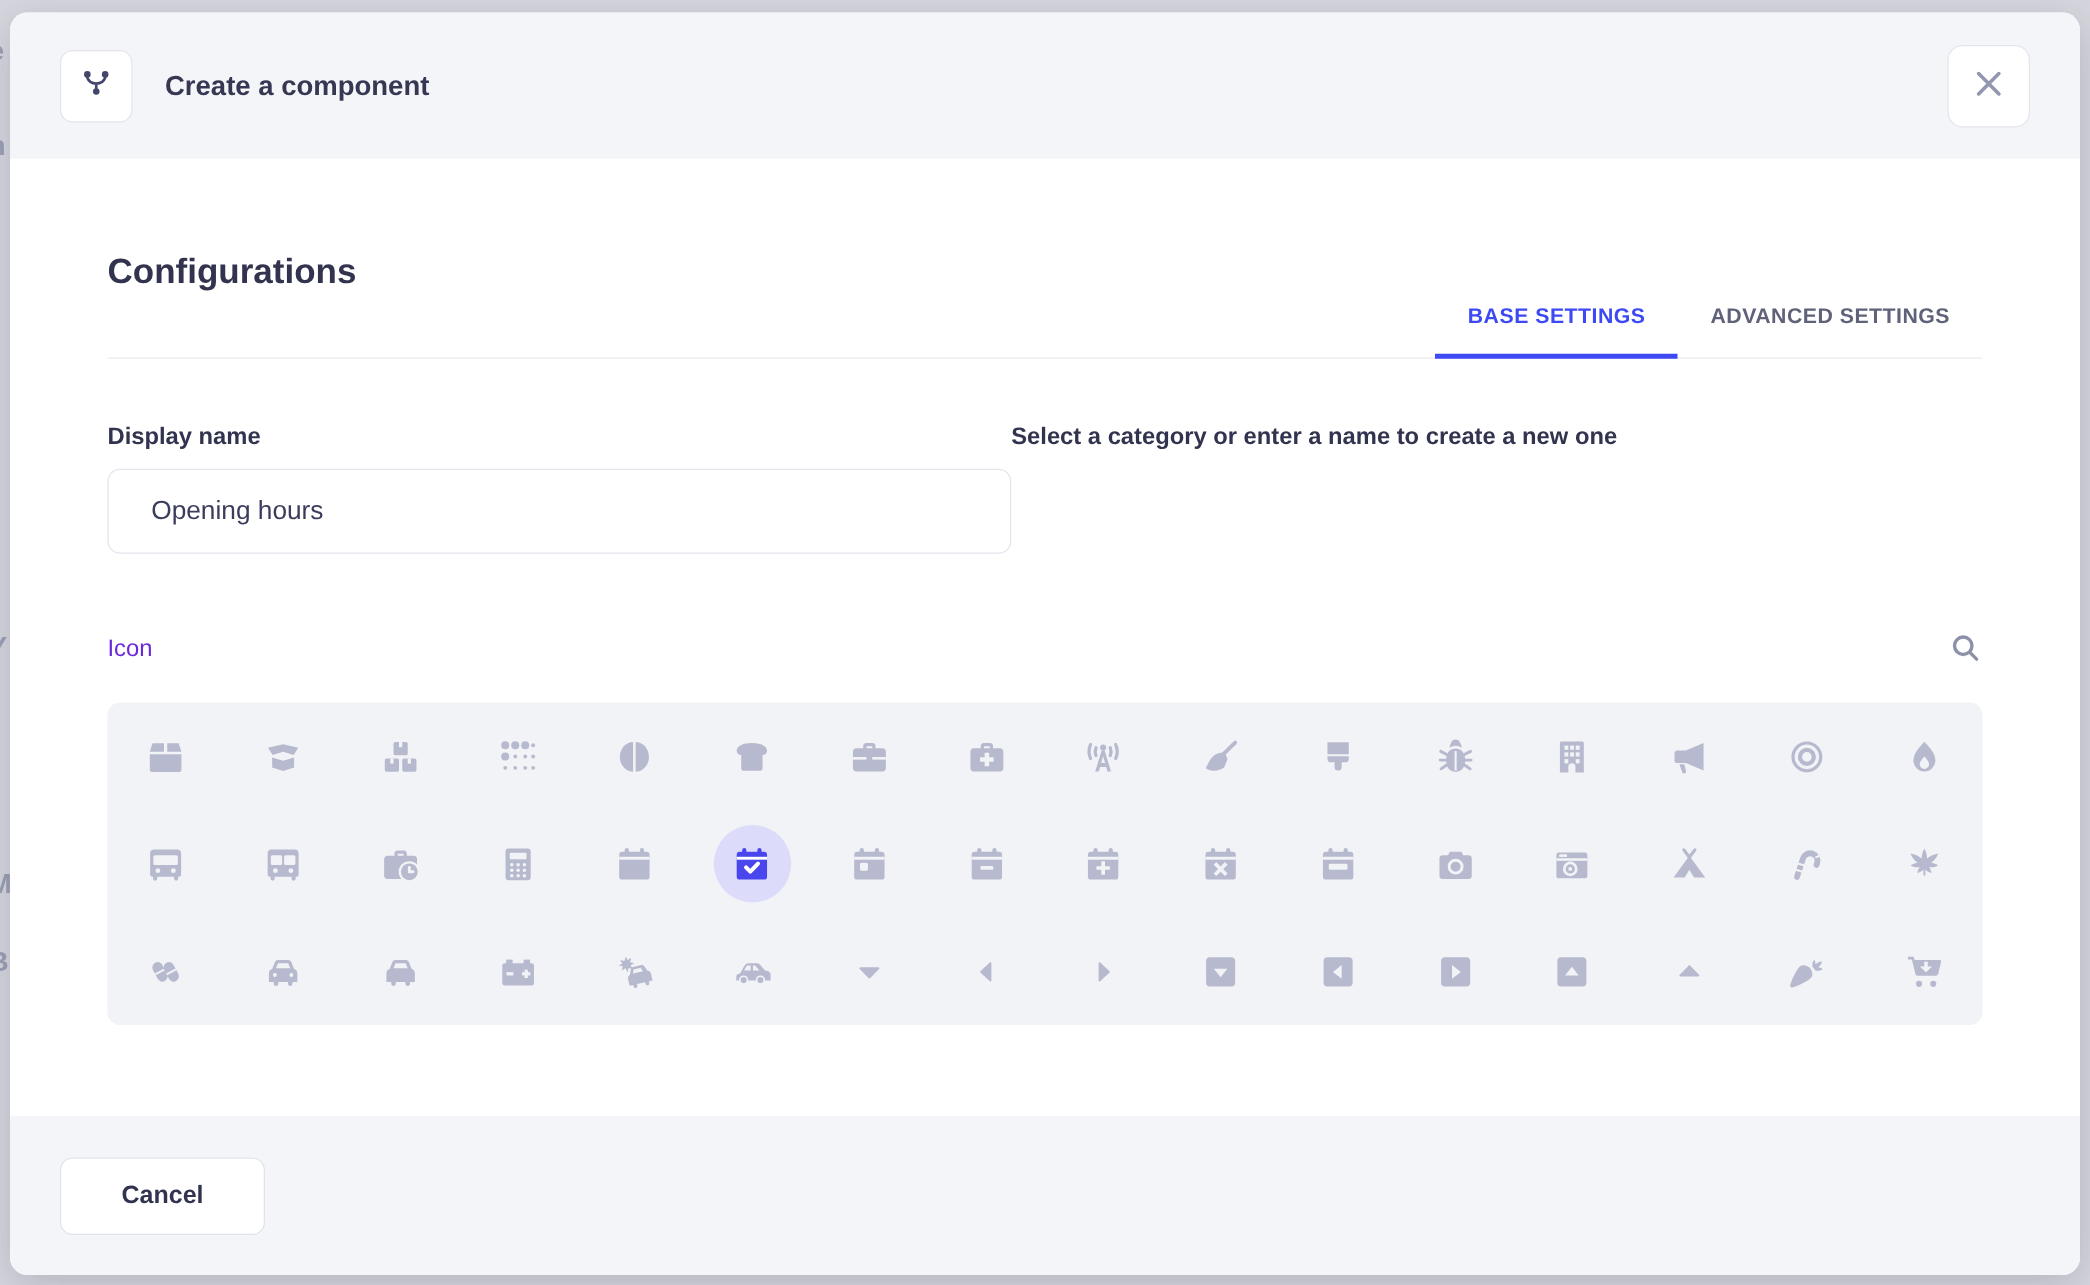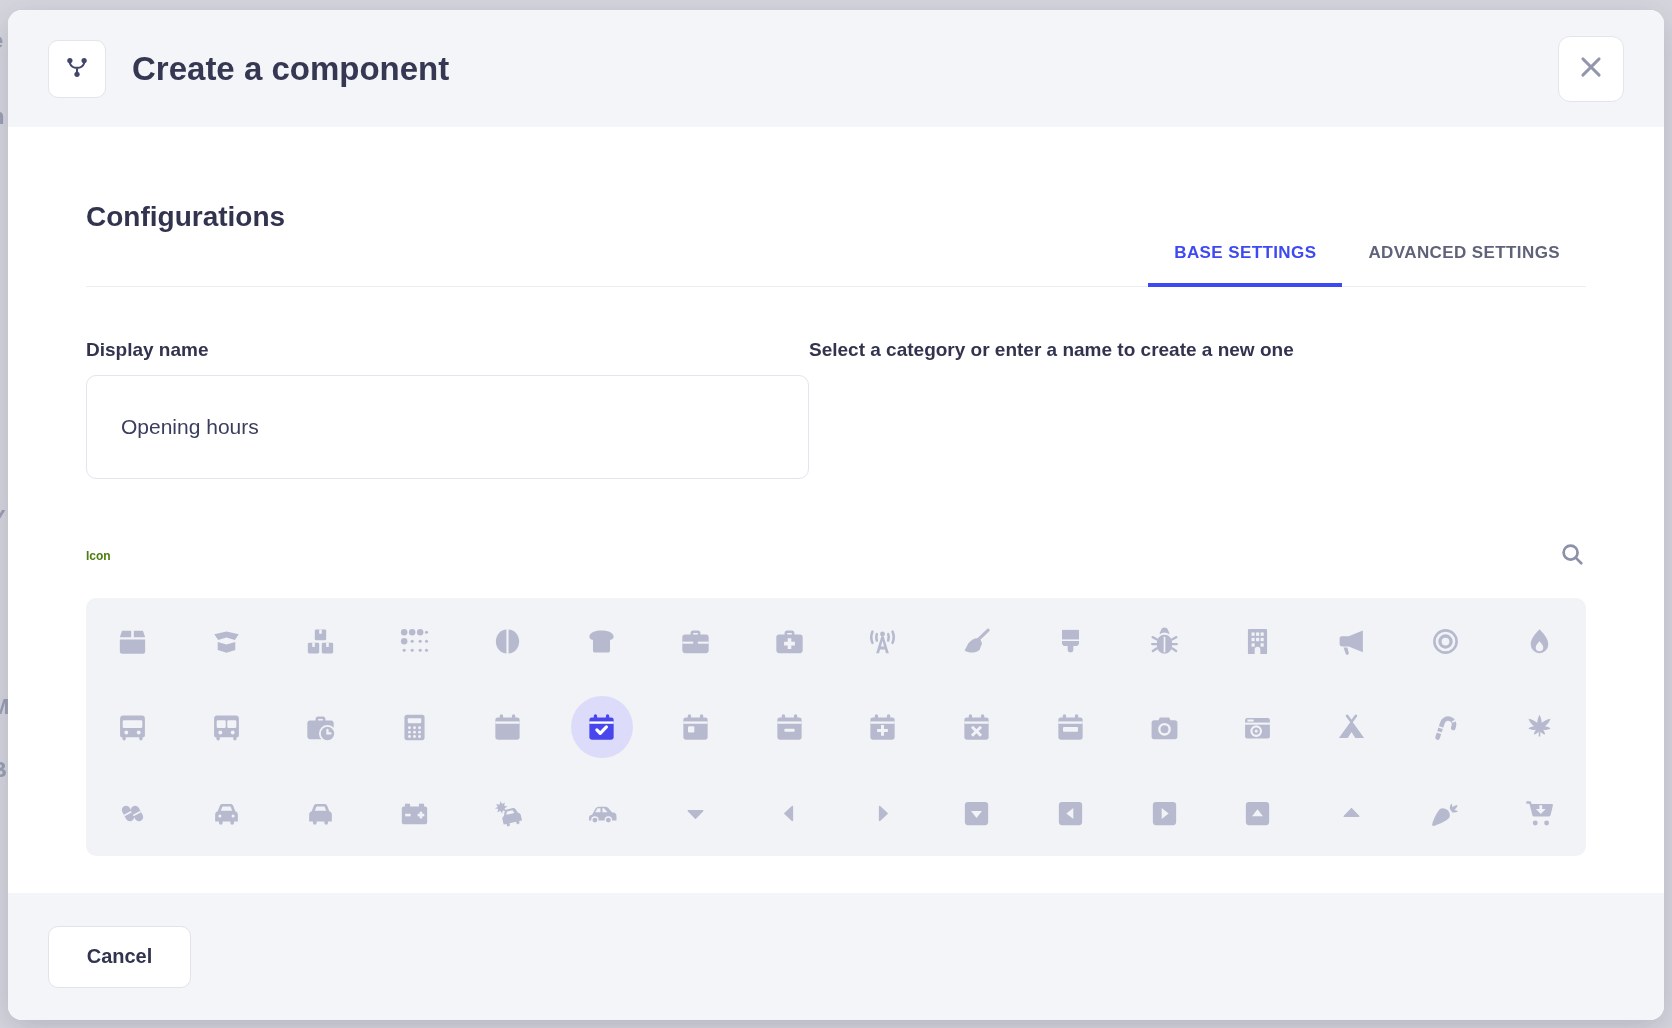--- a/index.html
+++ b/index.html
@@ -7,55 +7,55 @@
          font-family:"Liberation Sans",sans-serif;overflow:hidden}
   .fragment{position:absolute;left:-9px;width:17px;overflow:hidden;
             font-size:22px;font-weight:bold;white-space:nowrap}
   .modal{position:absolute;left:8px;top:10px;right:8px;bottom:8px;background:#fff;
          border-radius:14px;box-shadow:0 8px 32px rgba(40,42,70,.20);
          display:flex;flex-direction:column;overflow:hidden}
   .modal-header{height:117px;background:#f4f5f8;display:flex;align-items:center;
                 padding:0 40px;flex:0 0 auto}
   .brand-box{width:56px;height:56px;background:#fff;border:1px solid #e3e4ec;border-radius:10px;
              display:flex;align-items:center;justify-content:center}
-  .modal-title{margin-left:26px;font-size:33px;font-weight:bold;color:#363853}
+  .modal-title{margin-left:26px;font-size:22px;font-weight:bold;color:#363853}
   .close-btn{margin-left:auto;width:66px;height:66px;background:#fff;border:1px solid #e4e5eb;
              border-radius:12px;display:flex;align-items:center;justify-content:center;cursor:pointer}
   .modal-body{flex:1;padding:0 78px;overflow:hidden}
   .heading-row{height:159px;border-bottom:1px solid #ececf1;position:relative}
   .heading{position:absolute;left:0;top:74px;font-size:28px;font-weight:bold;color:#32344f}
   .tabs{position:absolute;right:0;bottom:-1px;display:flex}
   .tab{font-size:17px;font-weight:bold;letter-spacing:.4px;color:#5f6278;
        padding:0 26px 24px;position:relative;cursor:pointer;background:none;border:none;
        font-family:inherit}
   .tab.active{color:#3d49f2}
   .tab.active::after{content:"";position:absolute;left:0;right:0;bottom:0;height:4px;background:#3d49f2}
   .form-row{display:flex;margin-top:52px}
   .field{display:flex;flex-direction:column}
   .field.left{width:723px}
   .field.right{flex:1}
   .field-label{font-size:19px;font-weight:bold;color:#32344f;margin-bottom:14px}
-  .text-input{height:104px;border:1px solid #e3e5ec;border-radius:10px;font-size:21px;color:#3a3d5c;
+  .text-input{height:68px;border:1px solid #e3e5ec;border-radius:10px;font-size:21px;color:#3a3d5c;
               padding:0 34px;font-family:inherit;outline:none;background:#fff;width:100%;box-sizing:border-box}
   .combo{position:relative}
   .combo .text-input{padding-right:116px}
   .combo-controls{position:absolute;right:24px;top:0;height:100%;display:flex;align-items:center;gap:16px}
   .icon-btn{background:none;border:none;padding:0;cursor:pointer;display:flex;align-items:center}
   .icon-section{margin-top:62px}
   .icon-head{display:flex;align-items:center;justify-content:space-between}
-  .icon-label{font-size:12px;font-weight:bold;color:#4d7c0f}
+  .icon-label{font-size:19px;font-weight:normal;color:#6d28d9}
   .icon-grid{margin-top:27px;background:#f2f3f6;border-radius:10px;
              display:grid;grid-template-columns:repeat(16,1fr);height:258px}
   .icon-cell{display:flex;align-items:center;justify-content:center;cursor:pointer}
   .icon-wrap{width:62px;height:62px;border-radius:50%;display:flex;align-items:center;justify-content:center}
   .icon-cell.selected .icon-wrap{background:#dcdcfa}
   .modal-footer{flex:0 0 127px;background:#f4f5f8;display:flex;align-items:center;
                 justify-content:space-between;padding:0 40px}
   .btn{height:62px;border-radius:10px;font-size:20px;font-weight:bold;font-family:inherit;cursor:pointer}
-  .btn-cancel{width:143px;background:#fff;border:1px solid #e2e3ea;color:#32344f}
+  .btn-cancel{width:164px;background:#fff;border:1px solid #e2e3ea;color:#32344f}
   .btn-continue{width:172px;background:#ecedfb;border:1px solid #c9cdf6;color:#2d2fd6}
 </style>
 </head>
 <body>
 
 <div class="stage">
   <div id="fragments">
       <span class="fragment" style="top: 28px; color: rgb(155, 160, 181);">e</span>
       <span class="fragment" style="top: 104px; color: rgb(155, 160, 181);">n</span>
       <span class="fragment" style="top: 338px; color: rgb(155, 160, 181);">r</span>

